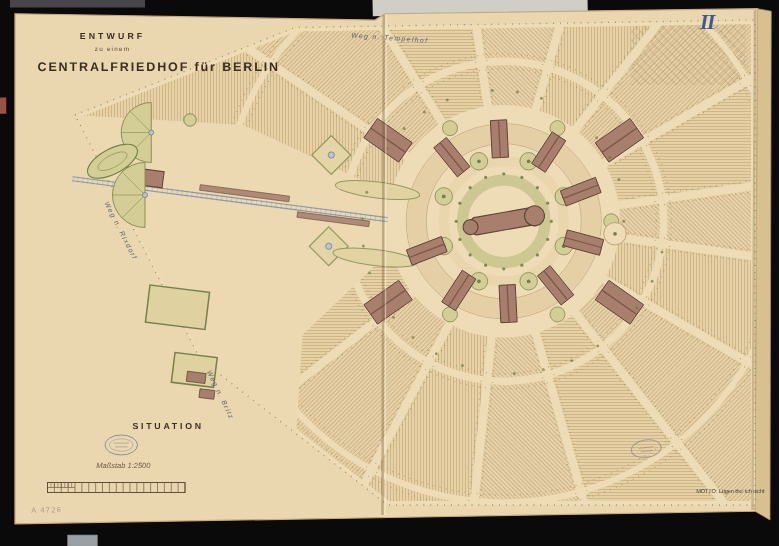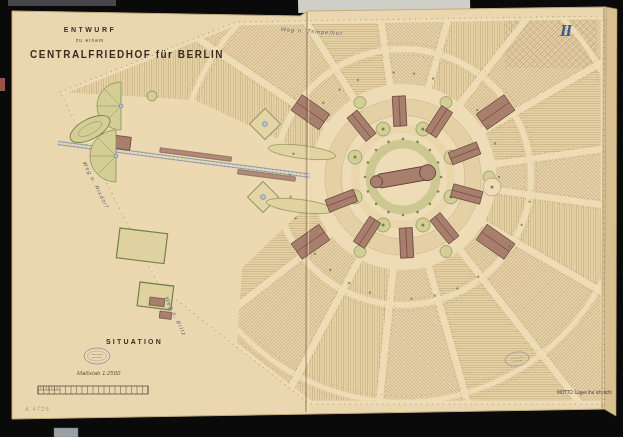--- a/index.html
+++ b/index.html
@@ -6,21 +6,21 @@
   #stage{position:relative;width:623px;height:437px;background:#0a0a0a;overflow:hidden;
          font-family:"Liberation Sans",sans-serif;}
   #stage svg{position:absolute;left:0;top:0;}
   .lab{position:absolute;color:#3a2e22;white-space:nowrap;line-height:1;}
   .title1{left:58px;top:26px;width:64px;text-align:center;font-size:7px;font-weight:bold;letter-spacing:2.5px;}
   .title2{left:58px;top:38px;width:64px;text-align:center;font-size:5px;letter-spacing:1px;color:#53442f;}
   .title3{left:30px;top:50px;width:142px;text-align:center;font-size:10px;font-weight:bold;letter-spacing:1.5px;}
   .situation{left:106px;top:338px;font-size:7px;font-weight:bold;letter-spacing:2.2px;}
   .scalelab{left:77px;top:370px;font-size:6px;font-style:italic;color:#6d5a42;}
   .motto{left:557px;top:391px;font-size:4.5px;letter-spacing:-0.1px;color:#474037;}
-  .plate{left:560px;top:22px;font-family:"Liberation Serif",serif;font-style:italic;font-weight:bold;
+  .plate{left:560px;top:9px;font-family:"Liberation Serif",serif;font-style:italic;font-weight:bold;
          font-size:17px;color:#3d5a8e;letter-spacing:-1px;}
   .catalog{left:25px;top:406px;font-size:6px;color:#948a7c;opacity:.75;letter-spacing:1px;transform:rotate(-1deg);}
   .roadlab{font-size:5.5px;font-style:italic;color:#5a6478;letter-spacing:1.1px;transform-origin:left top;}
   .road-n{left:281px;top:27px;transform:rotate(4deg);}
   .road-w{left:86px;top:161px;transform:rotate(63deg);}
   .road-s{left:168px;top:296px;transform:rotate(64deg);}
 </style>
 </head>
 <body>
 

